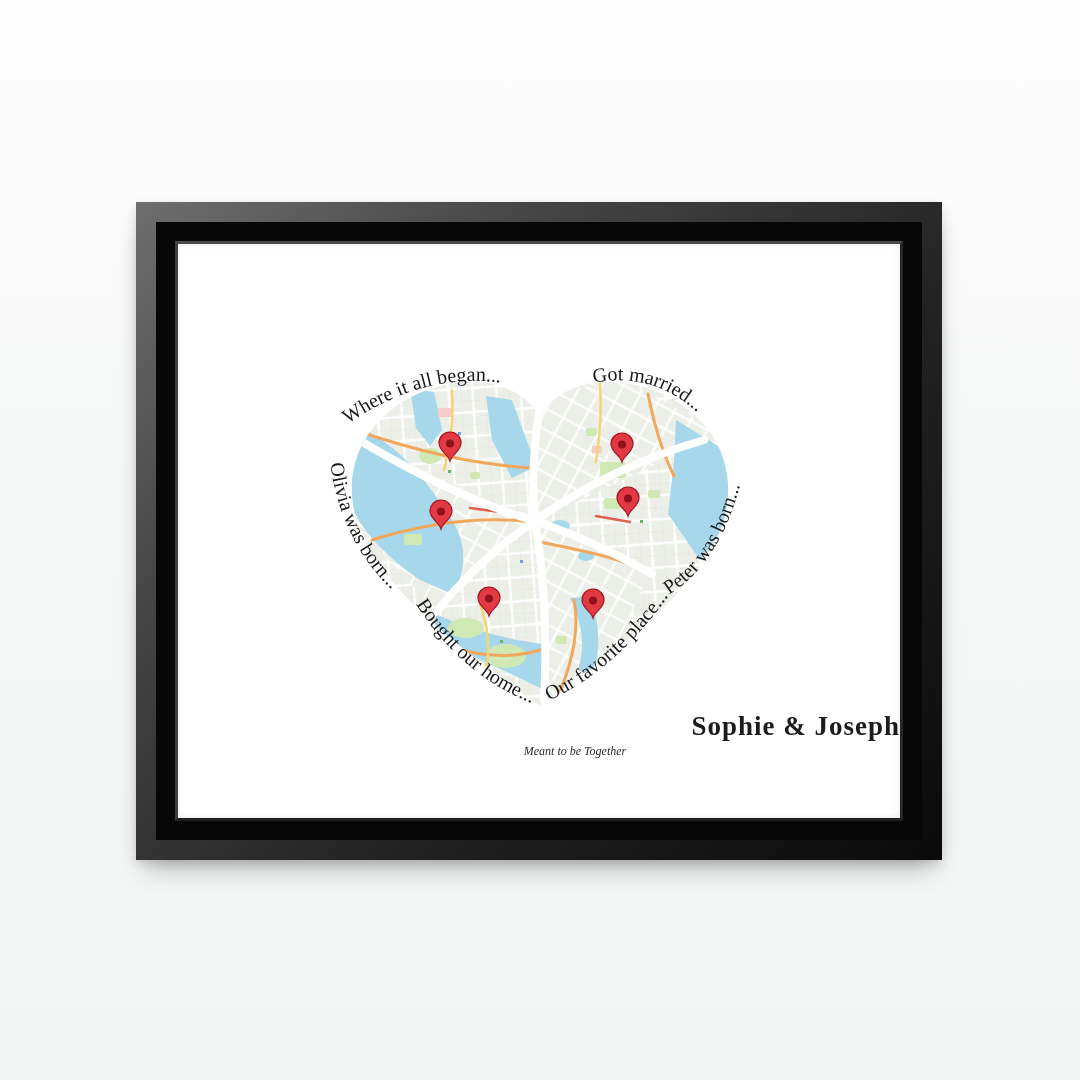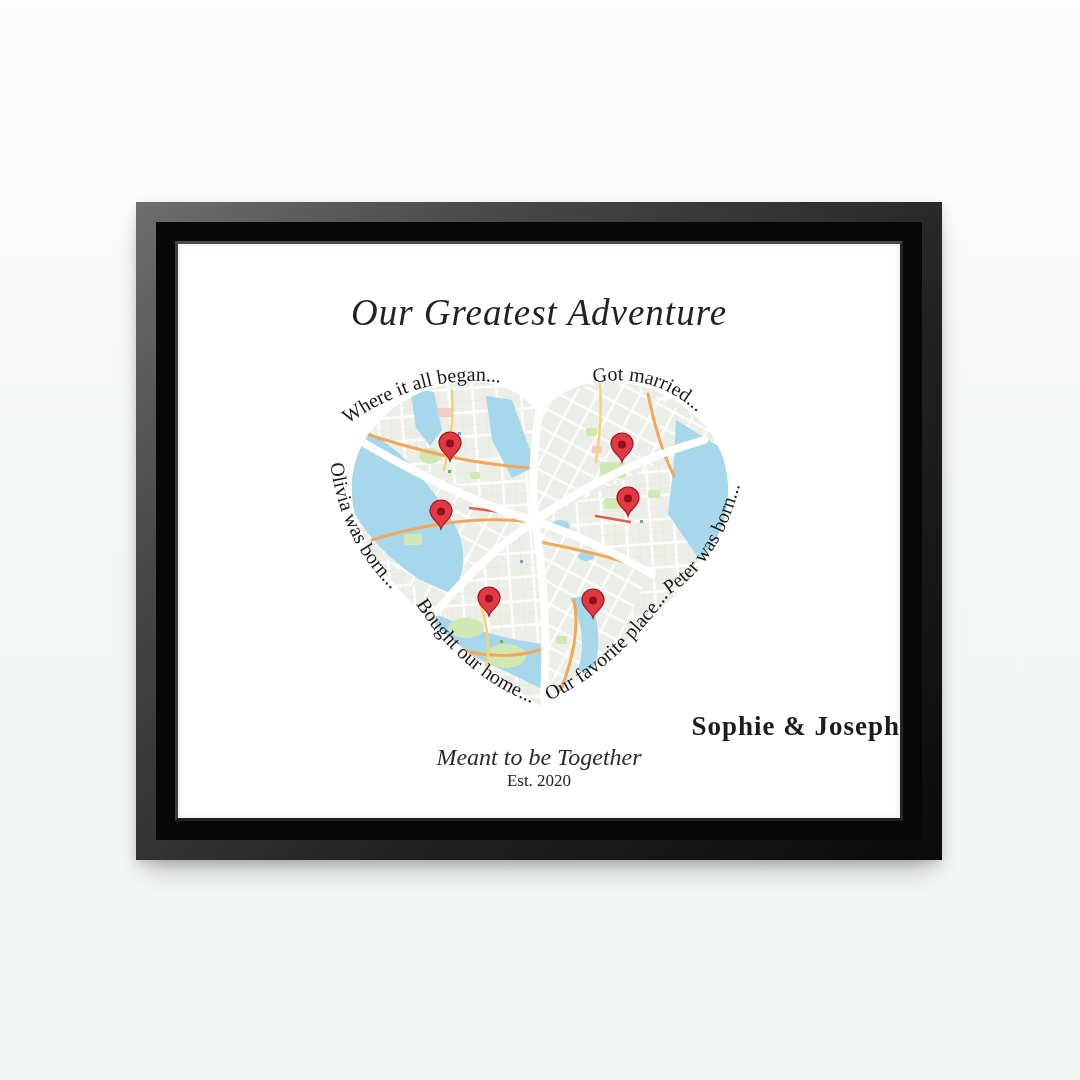--- a/index.html
+++ b/index.html
@@ -18,41 +18,39 @@
   .canvas{
     position:absolute;inset:19px;background:#ffffff;
     border-top:3px solid #4a4a4a;border-left:3px solid #3d3d3d;
     border-right:3px solid #262626;border-bottom:3px solid #1f1f1f;
     box-shadow:inset 0 0 6px rgba(0,0,0,.10);
   }
   
   .print-text{position:absolute;left:178px;width:722px;text-align:center;color:#1d1d1d;}
   .title{top:291px;font-size:37px;font-style:italic;letter-spacing:1px;color:#222;}
   .names{top:711px;font-size:27px;font-weight:bold;letter-spacing:1px;color:#1c1c1c;text-align:right;}
-  .tagline{top:744px;font-size:24px;font-style:italic;color:#2a2a2a;}
+  .tagline{top:744px;font-size:12px;font-style:italic;color:#2a2a2a;padding-left:36px;}
   .est{top:771px;font-size:17px;color:#222;}
   
   .art{position:absolute;left:0;top:0;width:1080px;height:1080px;pointer-events:none;}
   .lbl{font-family:"Liberation Serif",serif;font-size:20px;fill:#191919;}
 </style>
 </head>
 <body>
 
 <div class="page">
 
   <div class="frame">
     <div class="frame-gap">
       <div class="canvas"></div>
     </div>
   </div>
 
-  <div class="print-text title">Our Greatest Adventure</div>
   <div class="print-text names">Sophie &amp; Joseph</div>
   <div class="print-text tagline">Meant to be Together</div>
-  <div class="print-text est">Est. 2020</div>
 
   <svg class="art" viewBox="0 0 1080 1080">
     <defs>
       <clipPath id="heartClip">
         <path d="M540,420 C532,396 500,380 466,382 C410,385 355,424 352,484
                  C349,552 408,612 540,706 C672,612 731,552 728,484
                  C725,424 670,385 614,382 C580,380 548,396 540,420 Z"></path>
       </clipPath>
       <pattern id="grid" width="24" height="24" patternUnits="userSpaceOnUse" patternTransform="rotate(-4)">
         <rect width="24" height="24" fill="#ecefe8"></rect>

